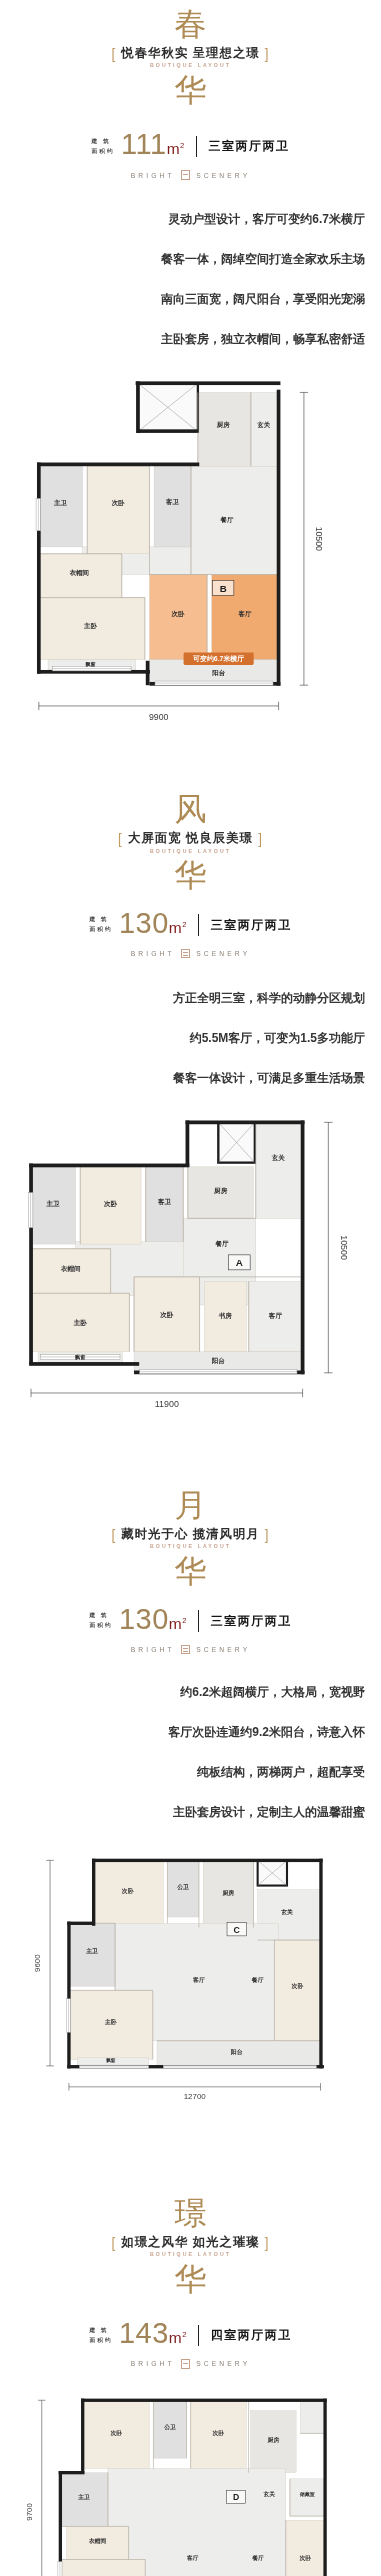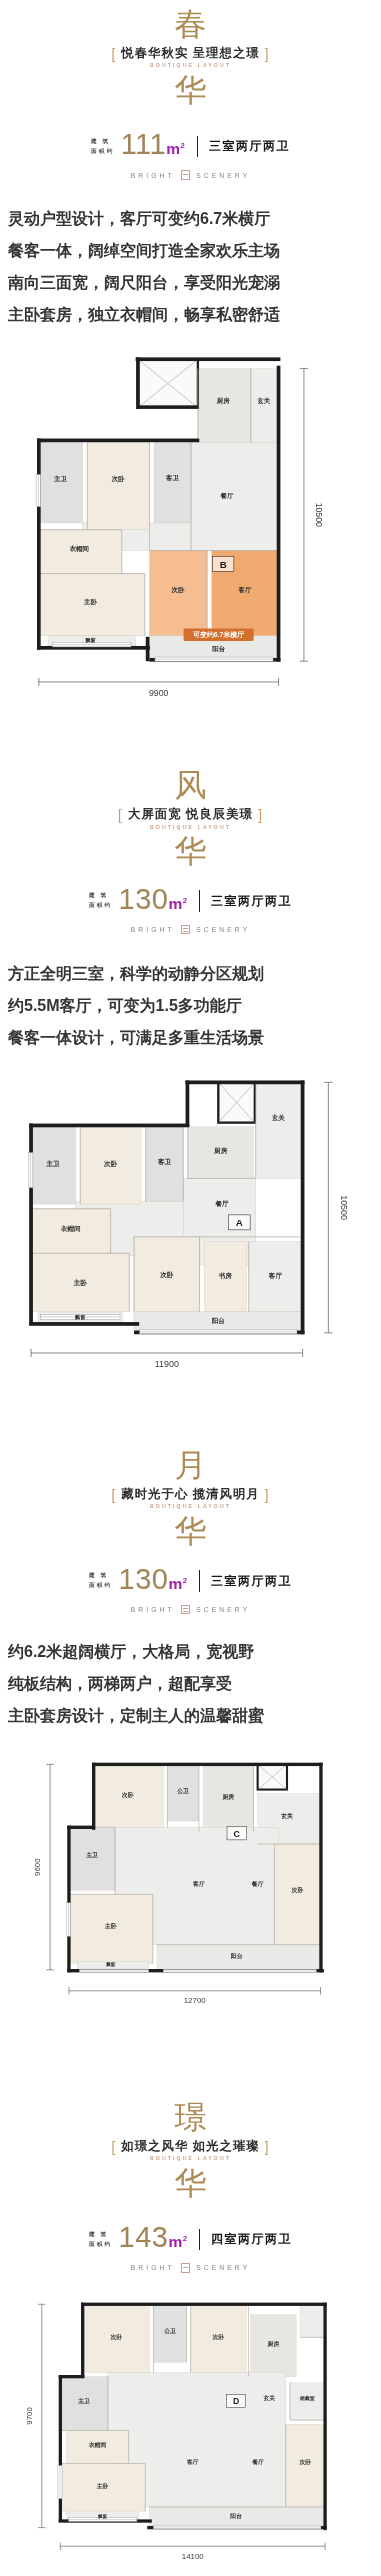--- a/index.html
+++ b/index.html
@@ -12,34 +12,34 @@
   .hero-bottom{margin-top:4.1px;}
   .tagline-row{margin-top:6.2px;font-size:12.4px;line-height:15.5px;font-weight:600;color:#2e2e2e;letter-spacing:1px;display:flex;align-items:center;gap:5.2px;}
   .bracket{color:#c19a62;font-weight:300;font-size:13.4px;transform:scaleY(1.15);}
   .boutique{margin-top:1px;font-size:5.2px;line-height:7.2px;letter-spacing:2.1px;color:#c9a38d;font-weight:600;}
 
   
   .spec-row{display:flex;align-items:center;justify-content:center;margin-top:25px;height:32px;}
   .area-label{display:flex;flex-direction:column;justify-content:center;gap:2.1px;margin-right:6.2px;}
   .area-label span{font-size:5.7px;letter-spacing:2.1px;color:#4a4a4a;font-weight:700;}
   .area-num{font-size:29px;font-weight:300;color:#a18457;line-height:31px;letter-spacing:0.5px;}
-  .area-unit{font-size:15.5px;color:#a21caf;font-weight:700;}
+  .area-unit{font-size:15.5px;color:#7f1d1d;font-weight:400;}
   .area-unit sup{font-size:7.7px;}
   .spec-divider{width:1px;height:21.6px;background:#1f1f1f;margin:0 11.3px;}
   .layout-type{font-size:12px;font-weight:800;color:#161616;letter-spacing:1.5px;}
 
   
   .brand-row{margin-top:7.2px;display:flex;align-items:center;justify-content:center;gap:6.2px;height:10.3px;}
   .brand-word{font-size:6.7px;letter-spacing:3.1px;color:#8d8177;font-weight:500;}
   .seal{width:9.3px;height:9.3px;border:0.8px solid #c9a08a;box-sizing:border-box;padding:1.5px 1.5px;background:
     repeating-linear-gradient(#c9a08a 0 1px, transparent 1px 2.6px);background-clip:content-box;}
 
   
   .desc{margin-top:27px;}
-  .desc p{margin:8px;font-size:16px;line-height:24px;font-weight:700;color:#353535;text-align:left;}
+  .desc p{margin:16px;font-size:12px;line-height:24px;font-weight:700;color:#353535;text-align:right;}
 
   
   .plan-wrap{display:flex;justify-content:center;}
   svg.plan{display:block;}
   svg.plan text{font-family:"Liberation Sans","DejaVu Sans",sans-serif;}
 </style>
 </head>
 <body>
 
 <div id="page">
@@ -271,20 +271,21 @@
       <div class="spec-divider"></div>
       <div class="layout-type">三室两厅两卫</div>
     </div>
     <div class="brand-row">
       <span class="brand-word">BRIGHT</span>
       <span class="seal"></span>
       <span class="brand-word">SCENERY</span>
     </div>
     <div class="desc" style="margin-top:25px;">
       <p>约6.2米超阔横厅，大格局，宽视野</p>
+      <p>客厅次卧连通约9.2米阳台，诗意入怀</p>
       <p>纯板结构，两梯两户，超配享受</p>
       <p>主卧套房设计，定制主人的温馨甜蜜</p>
     </div>
     <div class="plan-wrap" style="margin-top:28px;">
       <svg class="plan" style="height:260px;" viewBox="-100 -20 780 620">
           <rect x="60" y="0" width="165" height="150" fill="#f2ebe0" stroke="#cfc8bd" stroke-width="0.8"></rect>
           <rect x="235" y="0" width="75" height="135" fill="#e0e0e0" stroke="#cfc8bd" stroke-width="0.8"></rect>
           <rect x="320" y="0" width="120" height="160" fill="#e8e6e2" stroke="#cfc8bd" stroke-width="0.8"></rect>
           <rect x="450" y="70" width="150" height="120" fill="#ededec" stroke="#cfc8bd" stroke-width="0.8"></rect>
           <rect x="110" y="150" width="390" height="280" fill="#ededec" stroke="#cfc8bd" stroke-width="0.8"></rect>

